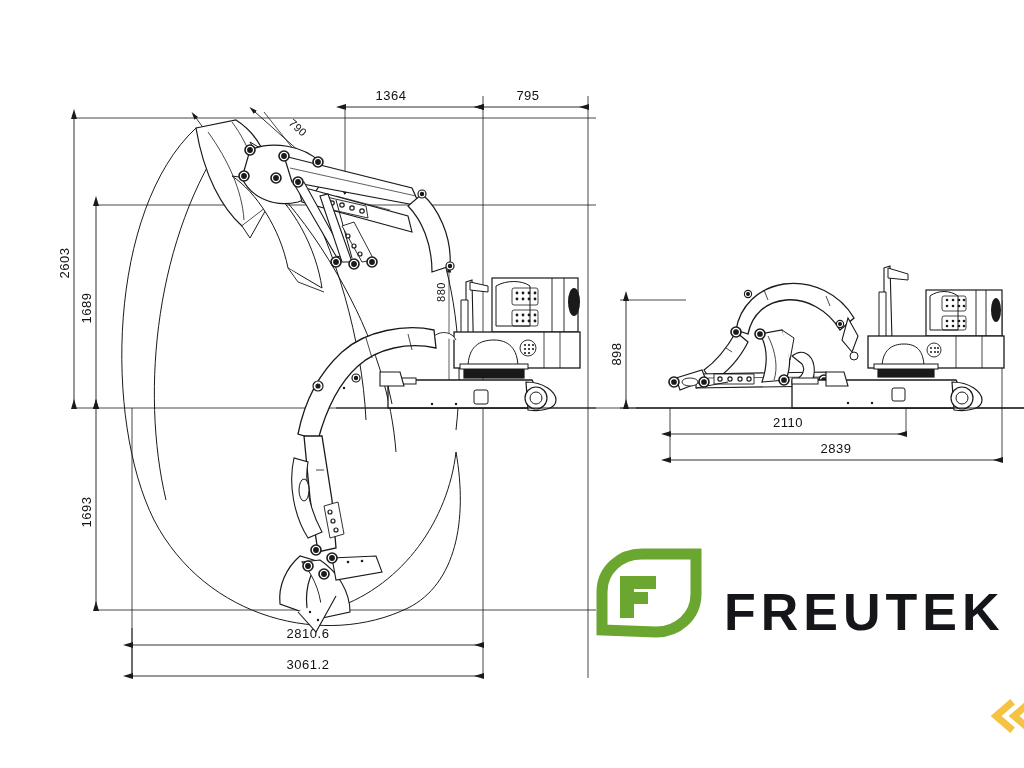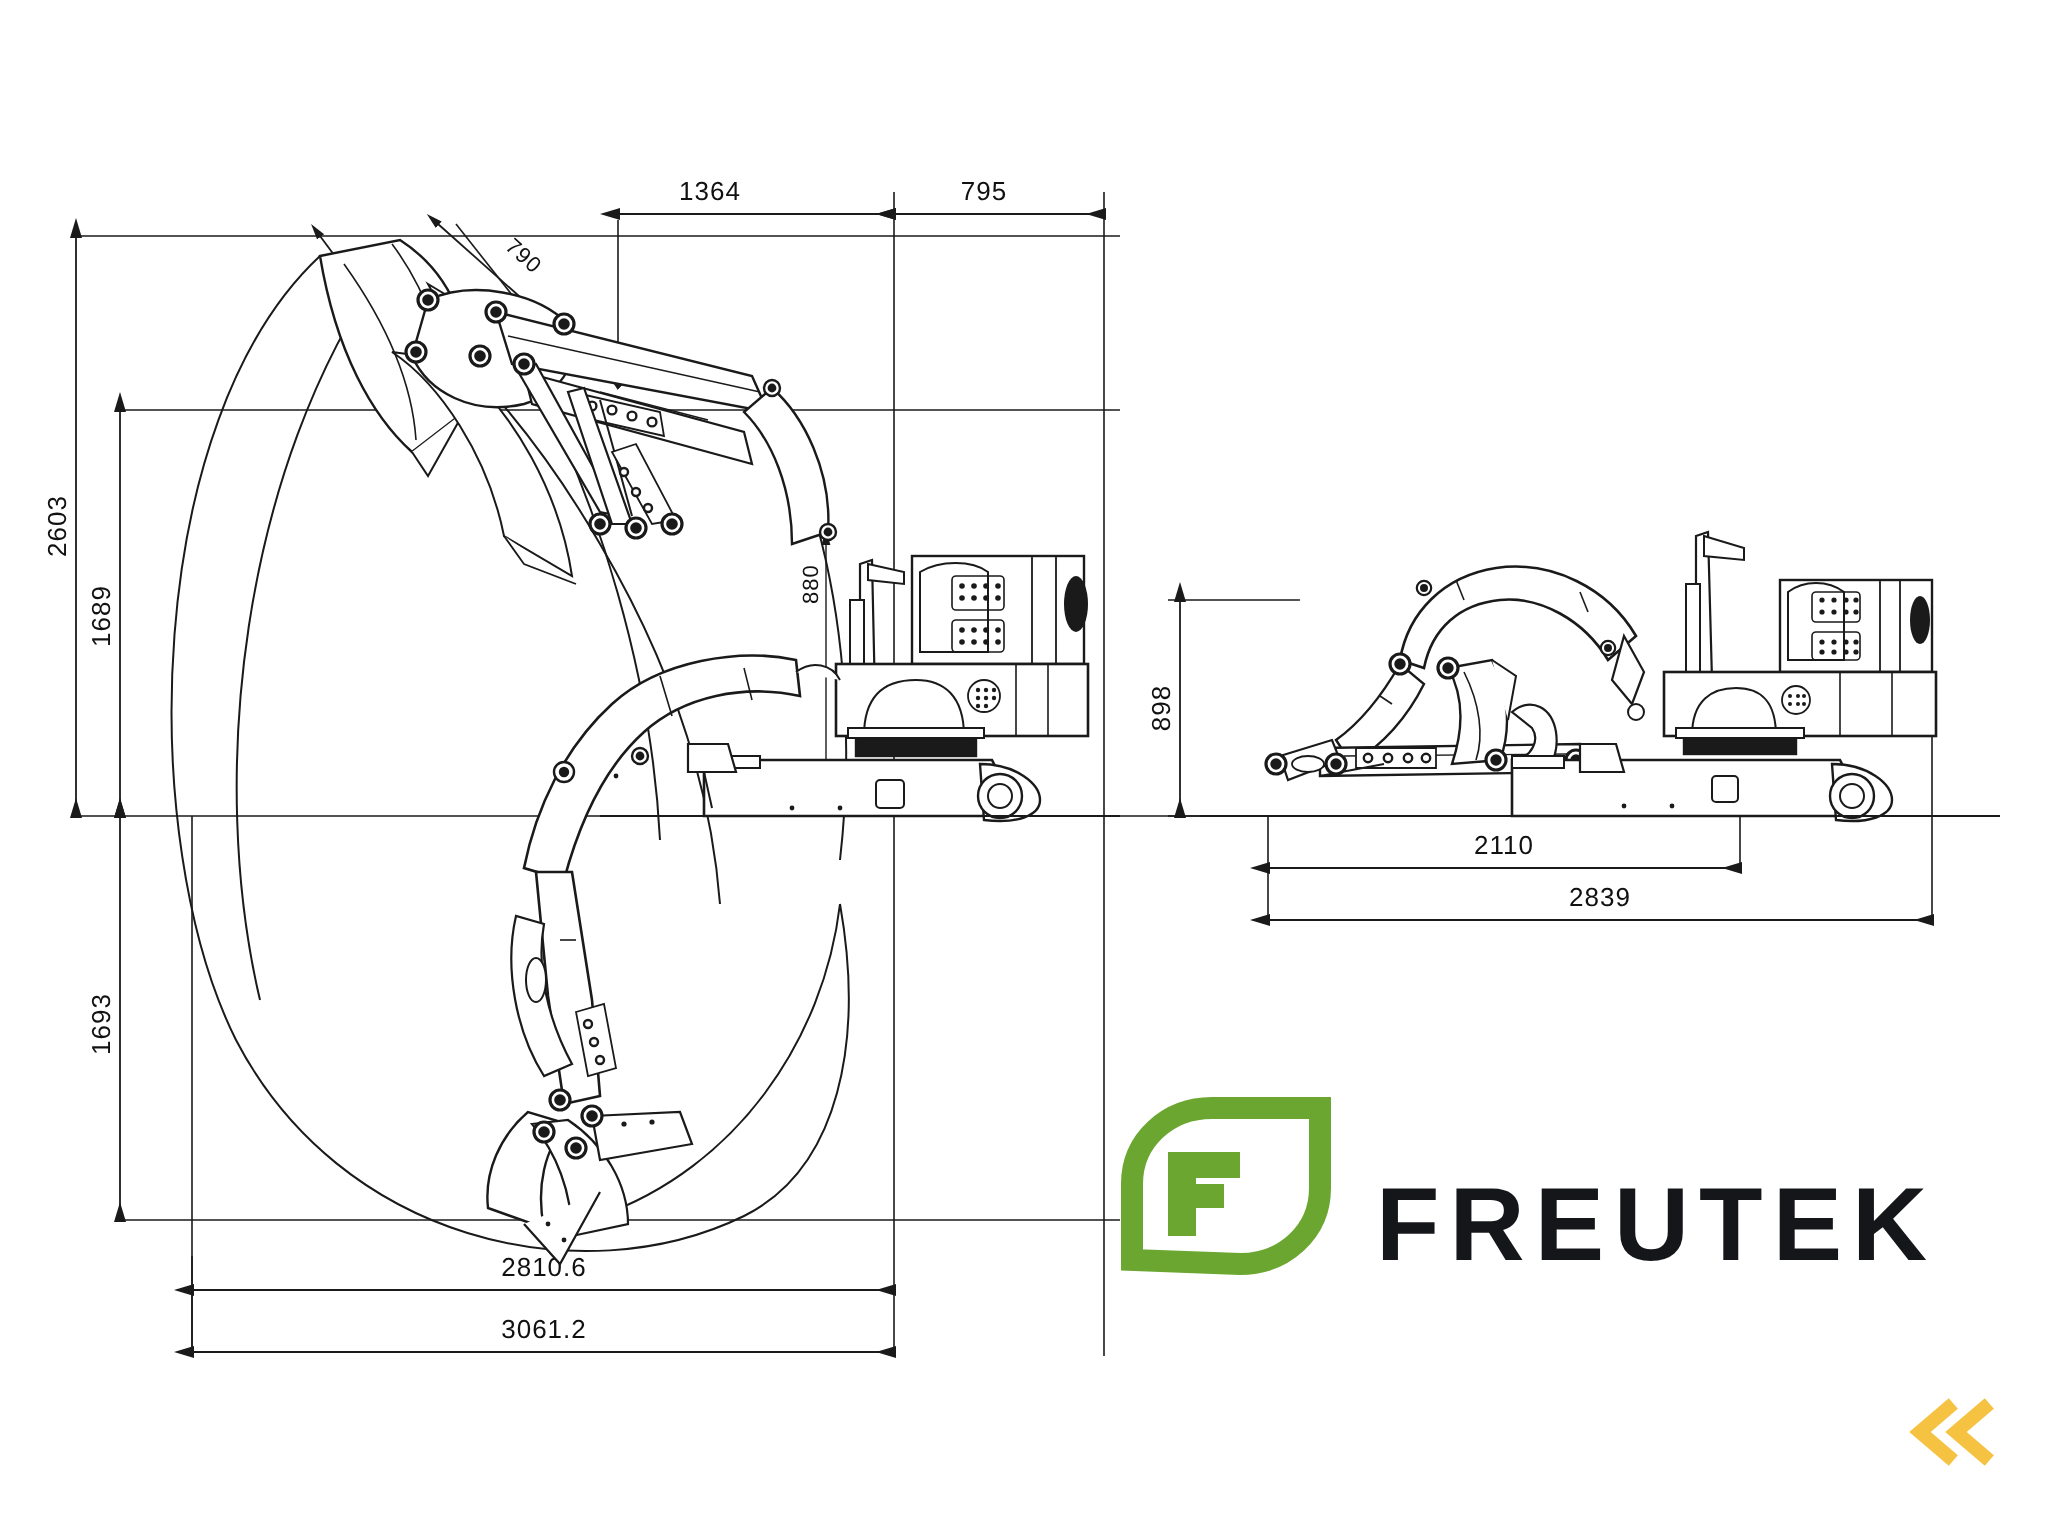--- a/index.html
+++ b/index.html
@@ -1,17 +1,17 @@
 <!DOCTYPE html>
 <html><head>
 <meta charset="utf-8">
 <style>
   html,body{margin:0;padding:0;background:#ffffff;}
   body{width:1024px;height:768px;overflow:hidden;font-family:"Liberation Sans",sans-serif;}
-  #stage{position:relative;width:873px;height:768px;background:#fff;}
+  #stage{position:relative;width:873px;height:768px;background:#fff;padding-left:36px;}
   svg{display:block;}
   .dimtxt{font-family:"Liberation Sans",sans-serif;font-size:13px;fill:#111;letter-spacing:.5px;}
   .dimtxt.small{font-size:11px;}
   .brandtxt{font-family:"Liberation Sans",sans-serif;font-weight:bold;font-size:52px;
             fill:#14161a;letter-spacing:5px;}
   .noselect{user-select:none;}
 </style>
 </head>
 <body>
 

